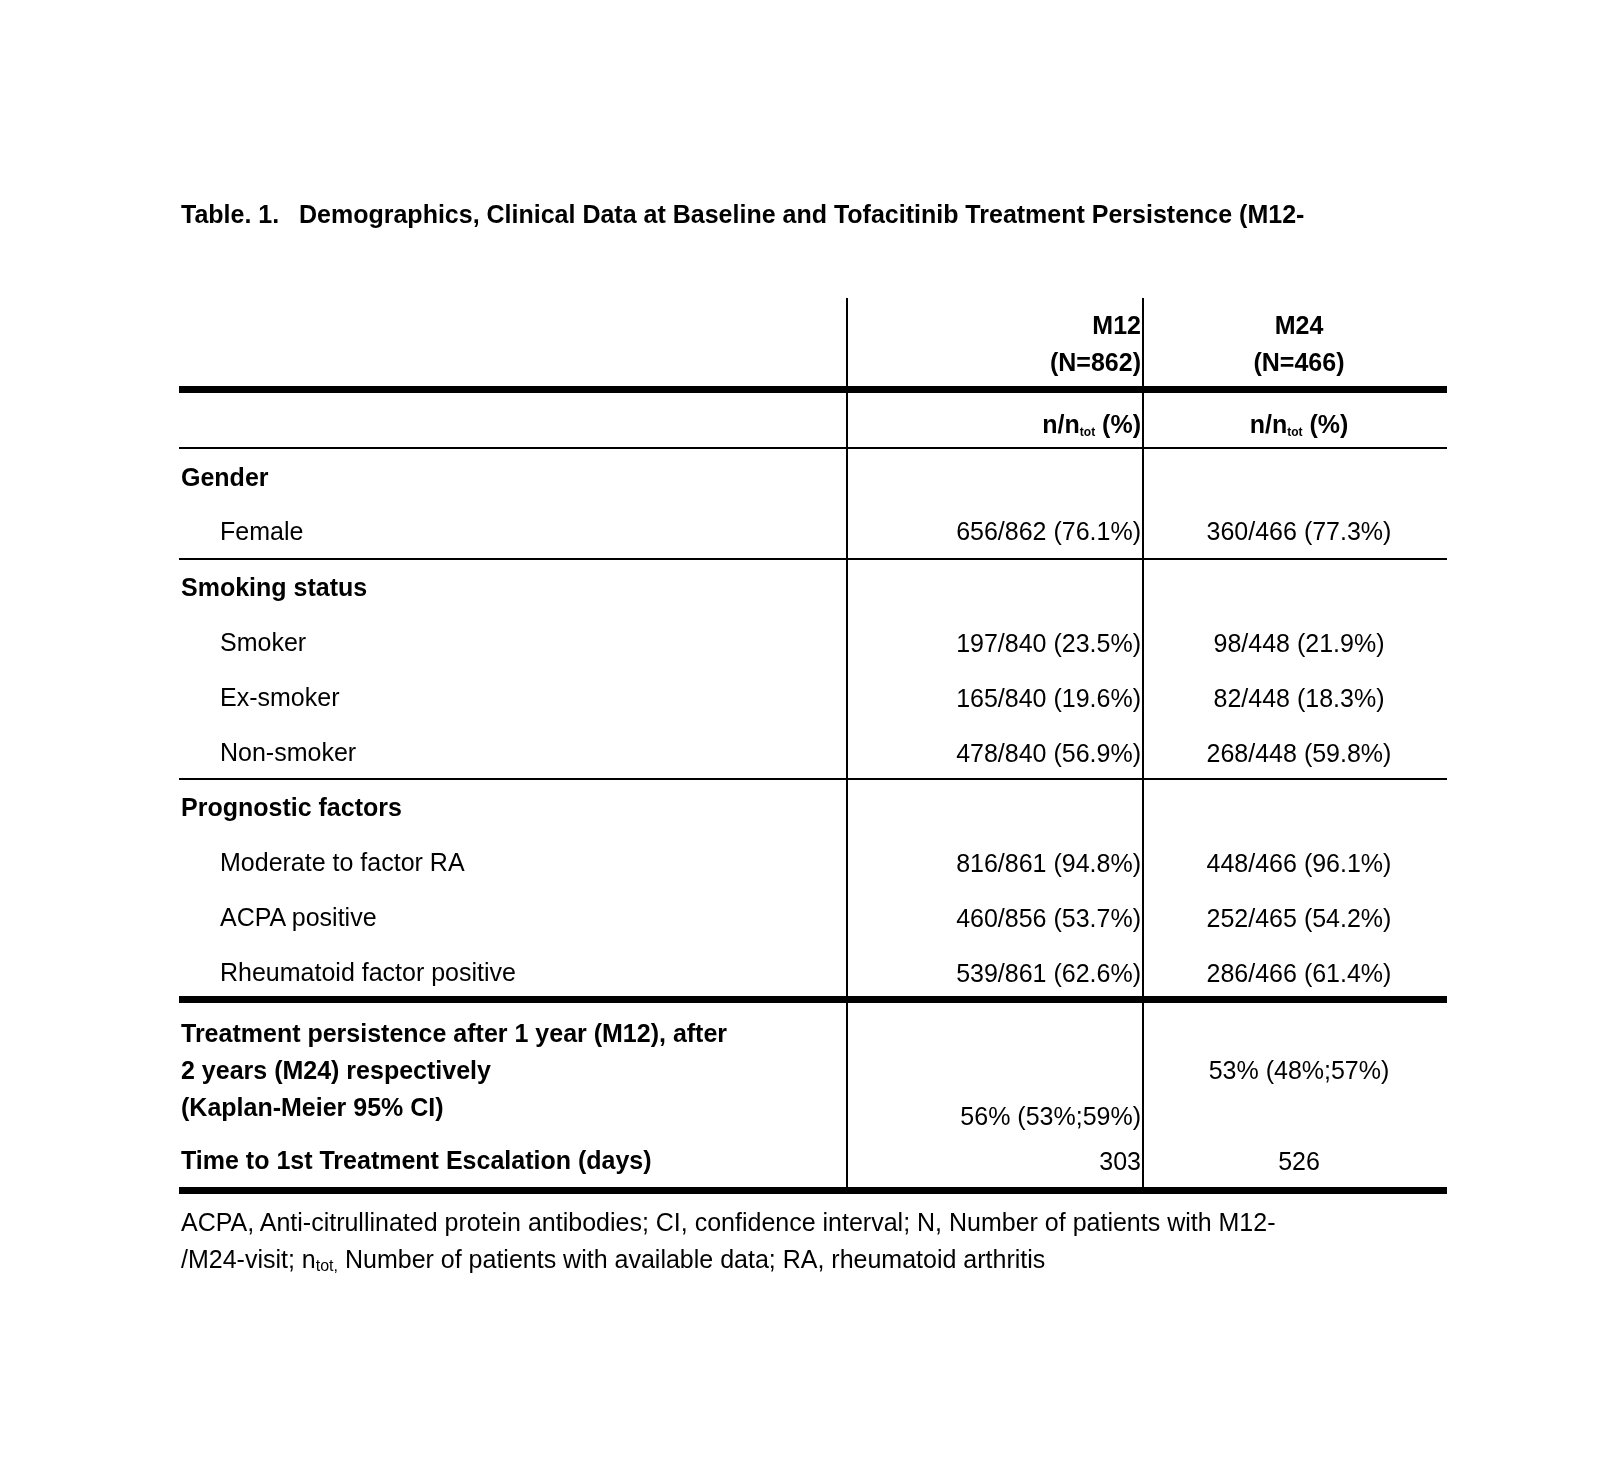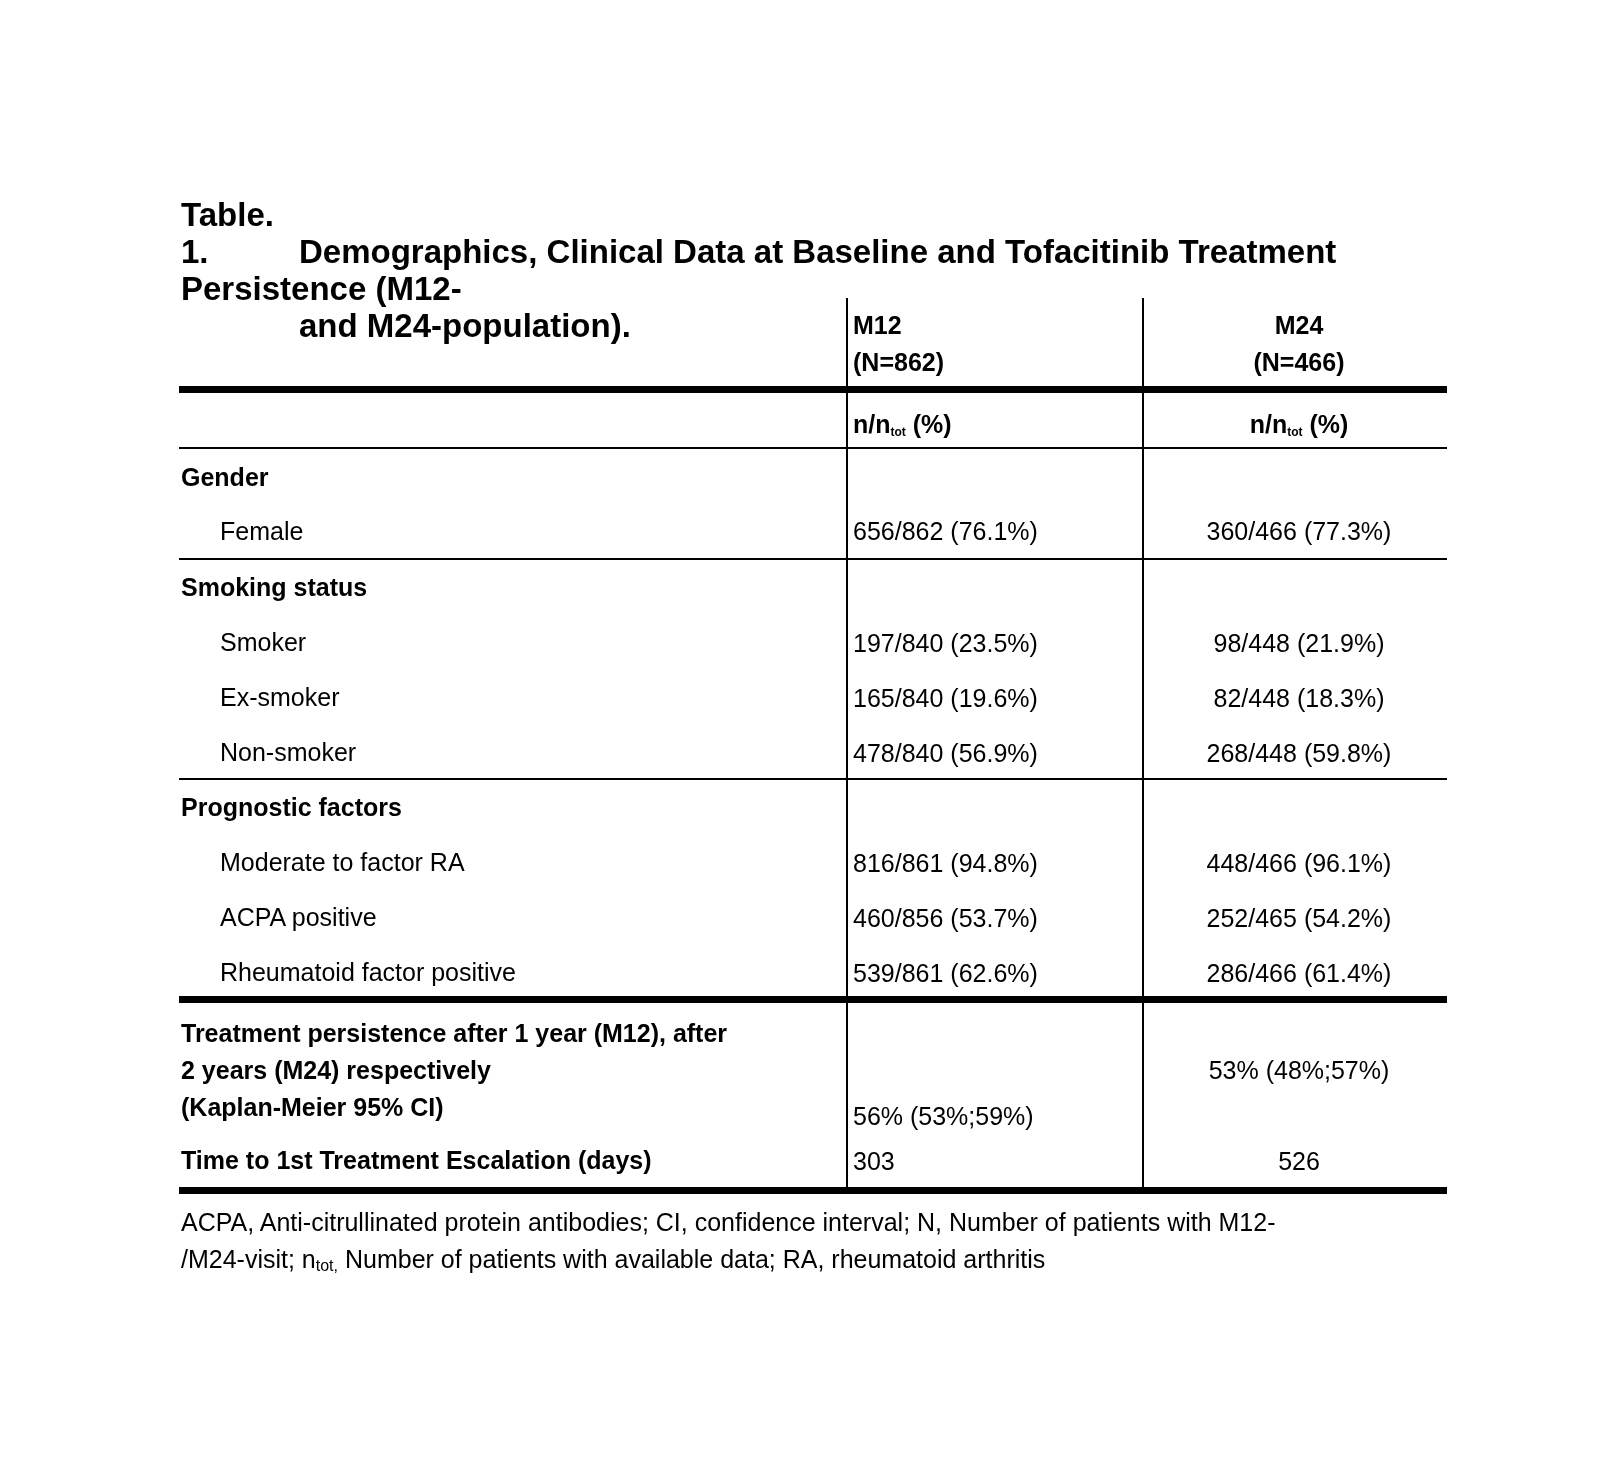--- a/index.html
+++ b/index.html
@@ -1,40 +1,39 @@
 <!DOCTYPE html>
 <html><head>
   <meta charset="utf-8">
   <style>
     html, body { margin: 0; padding: 0; background: #ffffff; }
     body { width: 1617px; height: 1457px; position: relative; overflow: hidden;
            font-family: "Liberation Sans", sans-serif; color: #000; }
     .caption { position: absolute; left: 181px; top: 196px; width: 1280px;
-               font-size: 33px; font-weight: bold; line-height: 37px; }
+               font-size: 25px; font-weight: bold; line-height: 37px; }
     .caption .lbl { display: inline-block; width: 118px; }
     .caption .line2 { padding-left: 118px; }
     .rule { position: absolute; left: 179px; width: 1268px; background: #000; }
     .vline { position: absolute; width: 2px; background: #000; }
     .cell { position: absolute; font-size: 25px; line-height: 30px; white-space: nowrap; }
     .bold { font-weight: bold; }
-    .c1 { left: 853px; width: 288px; text-align: left; }
+    .c1 { left: 853px; width: 288px; text-align: right; }
     .c2 { left: 1151px; width: 296px; text-align: center; }
     .lab { left: 181px; }
     .sub { left: 220px; }
     sub.t { font-size: 12px; vertical-align: -3px; }
     .foot { position: absolute; left: 181px; top: 1204px; width: 1270px;
             font-size: 25px; line-height: 37px; }
     .foot sub { font-size: 16px; vertical-align: -3px; }
   </style>
 </head>
 <body>
 
 <div class="caption">
   <div><span class="lbl">Table. 1.</span><span>Demographics, Clinical Data at Baseline and Tofacitinib Treatment Persistence (M12-</span></div>
-  <div class="line2">and M24-population).</div>
 </div>
 
 <div class="vline" style="left:846px; top:298px; height:896px;"></div>
 <div class="vline" style="left:1142px; top:298px; height:896px;"></div>
 
 <div class="rule" style="top:386px; height:7px;"></div>
 <div class="rule" style="top:447px; height:2px;"></div>
 <div class="rule" style="top:558px; height:2px;"></div>
 <div class="rule" style="top:778px; height:2px;"></div>
 <div class="rule" style="top:996px; height:7px;"></div>

